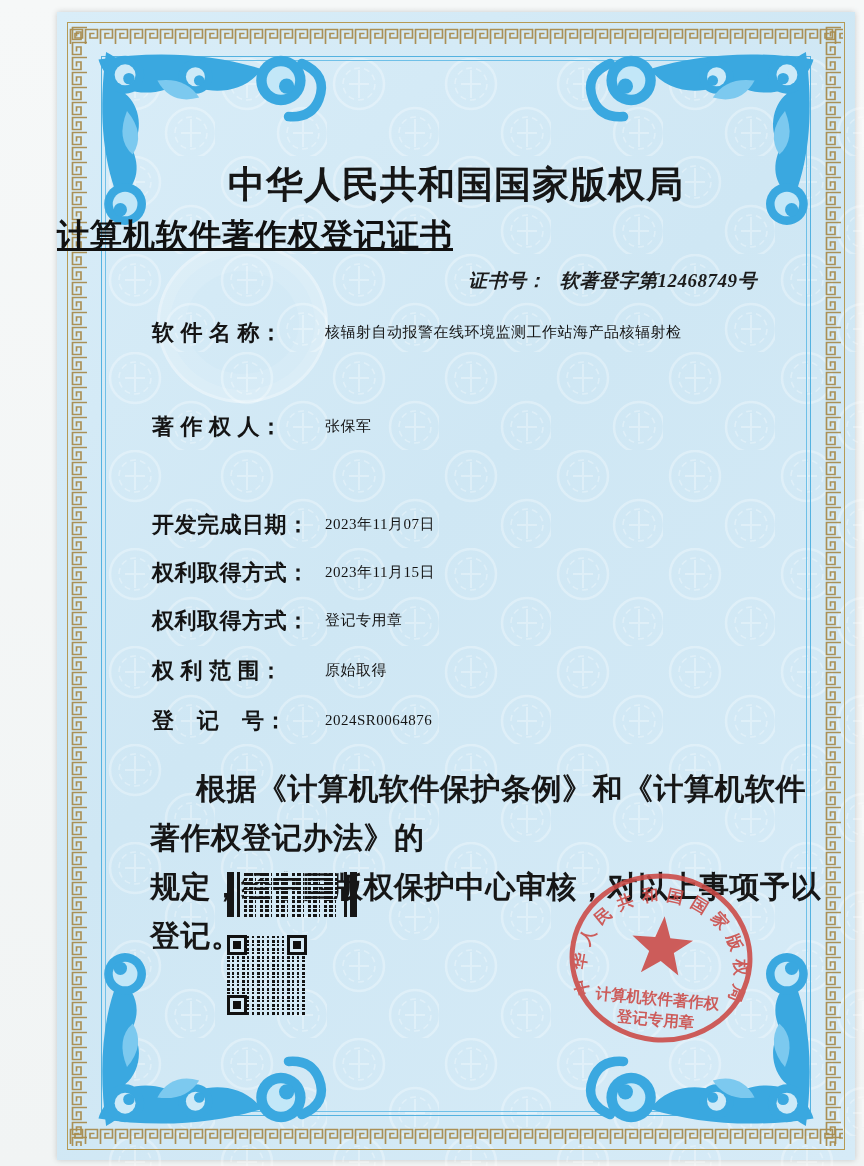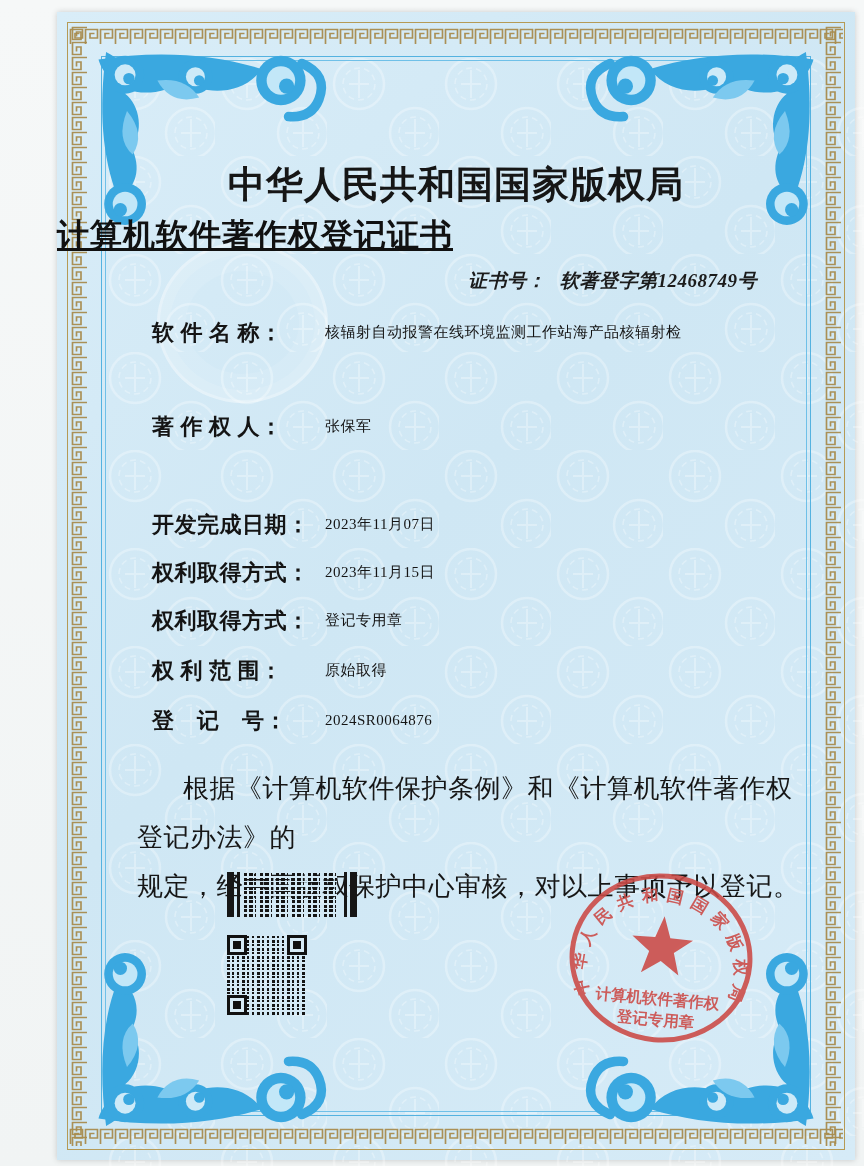--- a/index.html
+++ b/index.html
@@ -66,22 +66,22 @@
   .row{position:absolute;left:95px;right:70px;color:#141414;}
   .row .lbl{
     position:absolute;left:0;top:0;
     font-size:22px;font-weight:700;letter-spacing:.5px;white-space:pre;
   }
   .row .val{
     position:absolute;left:173px;top:0;right:0;
     font-size:15px;font-weight:400;line-height:29px;letter-spacing:.5px;
   }
   .statement{
-    position:absolute;left:80px;top:752px;width:678px;
-    font-size:26px;font-weight:400;color:#161616;line-height:49px;letter-spacing:.5px;
+    position:absolute;left:93px;top:752px;width:678px;
+    font-size:30px;font-weight:700;color:#161616;line-height:49px;letter-spacing:.5px;
   }
   .statement .s1{text-indent:46px;}
   .issue-date{
     position:absolute;left:498px;top:1022px;width:215px;text-align:center;
     font-size:24px;font-weight:700;color:#111;
   }
   
   .barcode{
     position:absolute;left:170px;top:860px;width:130px;height:45px;
   }

